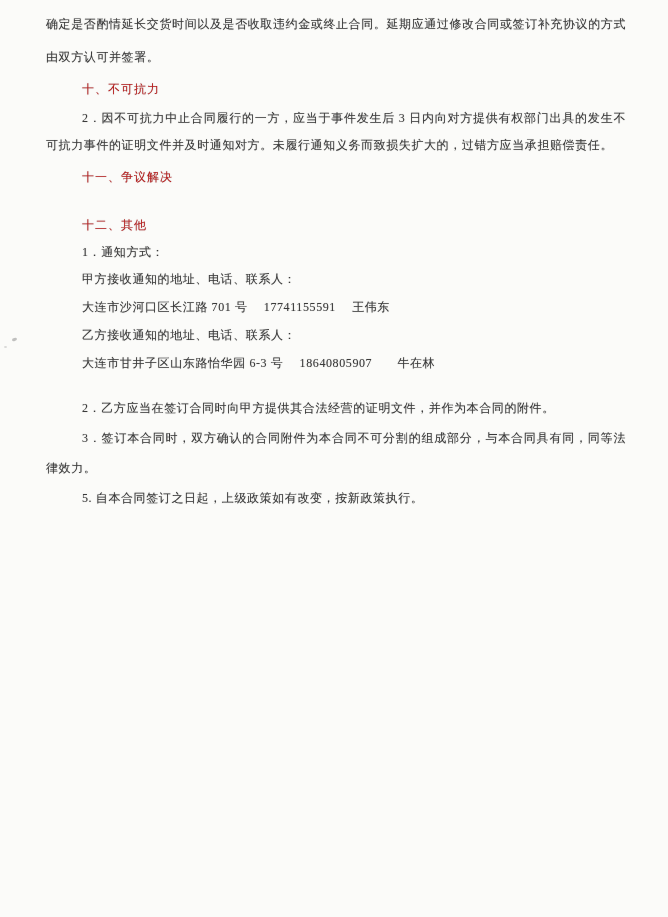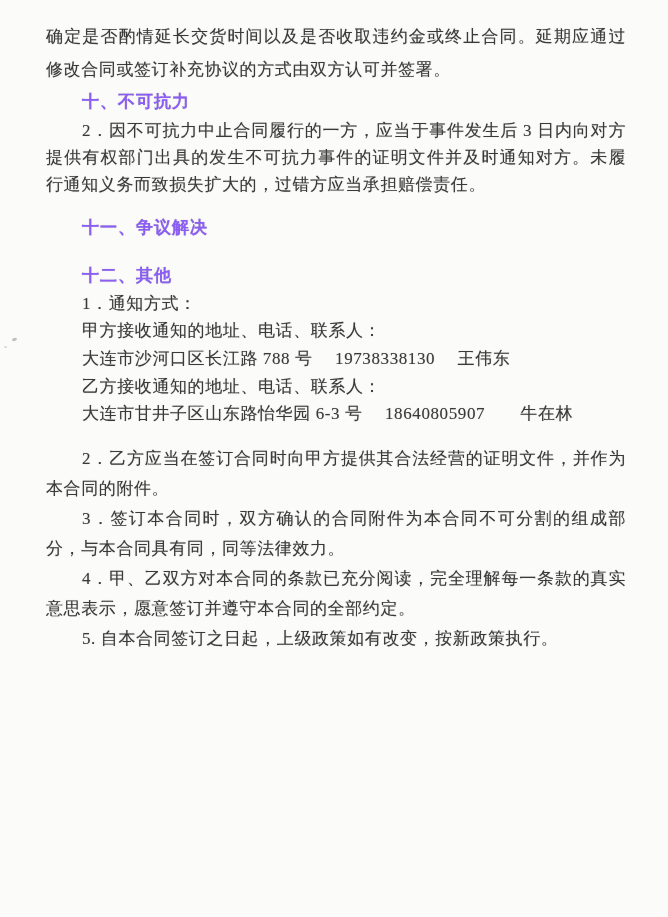--- a/index.html
+++ b/index.html
@@ -11,41 +11,41 @@
     position: relative;
     width: 668px;
     height: 917px;
     margin: 0 auto;
     background: #fbfbf9;
     overflow: hidden;
     font-family: "Liberation Serif", "DejaVu Serif", serif;
     color: #3a3a3a;
   }
   .content {
-    padding: 20px 42px 0 46px;
-    font-size: 17px;
+    padding: 8px 42px 0 46px;
+    font-size: 12px;
     letter-spacing: 0.6px;
     text-align: justify;
     text-shadow: 0 0 1px rgba(70,70,70,0.40);
   }
   .blk { margin: 0; }
   .indent { text-indent: 36px; }
   .heading {
-    font-weight: bold;
+    font-weight: normal;
     text-indent: 36px;
     letter-spacing: 1px;
-    color: #8b5cf6;
+    color: #b91c1c;
   }
   
   .b0  { line-height: 33px; }
   .b1  { line-height: 33px; }
   .b2  { line-height: 29px; margin-top: 1px; }
   .b3  { line-height: 27px; }
   .b4  { line-height: 27px; margin-top: 1px; }
-  .b5  { line-height: 28px; margin-top: 16px; }
+  .b5  { line-height: 28px; margin-top: 4px; }
   .b6  { line-height: 28px; }
   .b7  { line-height: 28px; margin-top: 20px; }
   .b8  { line-height: 27px; }
   .b9  { line-height: 27px; }
   .b10 { line-height: 29px; }
   .b11 { line-height: 27px; }
   .b12 { line-height: 28px; }
   .b13 { line-height: 30px; margin-top: 16px; }
   .b14 { line-height: 30px; }
   .b15 { line-height: 30px; }
@@ -78,21 +78,20 @@
   <div class="speck"></div>
   <div class="speck2"></div>
   <div class="content">
     <div class="blk b0">确定是否酌情延长交货时间以及是否收取违约金或终止合同。延期应通过修改合同或签订补充协议的方式由双方认可并签署。</div>
     <div class="blk b2 heading">十、不可抗力</div>
     <div class="blk b4 indent">2．因不可抗力中止合同履行的一方，应当于事件发生后 3 日内向对方提供有权部门出具的发生不可抗力事件的证明文件并及时通知对方。未履行通知义务而致损失扩大的，过错方应当承担赔偿责任。</div>
     <div class="blk b5 heading">十一、争议解决</div>
     <div class="blk b7 heading">十二、其他</div>
     <div class="blk b8 indent">1．通知方式：</div>
     <div class="blk b9 indent">甲方接收通知的地址、电话、联系人：</div>
-    <div class="blk b10 indent">大连市沙河口区长江路 788 号　 19738338130　 王伟东</div>
+    <div class="blk b10 indent">大连市沙河口区长江路 701 号　 17741155591　 王伟东</div>
     <div class="blk b11 indent">乙方接收通知的地址、电话、联系人：</div>
     <div class="blk b12 indent">大连市甘井子区山东路怡华园 6-3 号　 18640805907　　牛在林</div>
     <div class="blk b13 indent">2．乙方应当在签订合同时向甲方提供其合法经营的证明文件，并作为本合同的附件。</div>
     <div class="blk b14 indent">3．签订本合同时，双方确认的合同附件为本合同不可分割的组成部分，与本合同具有同，同等法律效力。</div>
-    <div class="blk b15 indent">4．甲、乙双方对本合同的条款已充分阅读，完全理解每一条款的真实意思表示，愿意签订并遵守本合同的全部约定。</div>
     <div class="blk b16 indent">5. 自本合同签订之日起，上级政策如有改变，按新政策执行。</div>
   </div>
 </div>
 
 </body></html>

